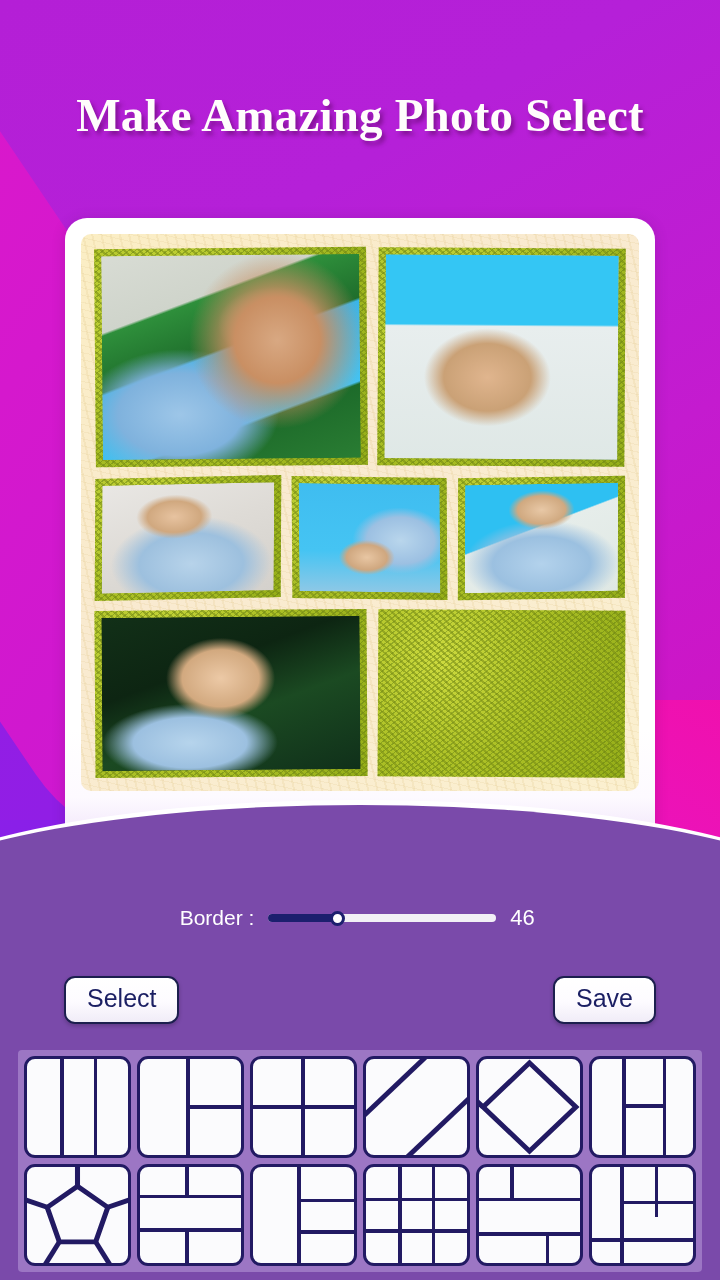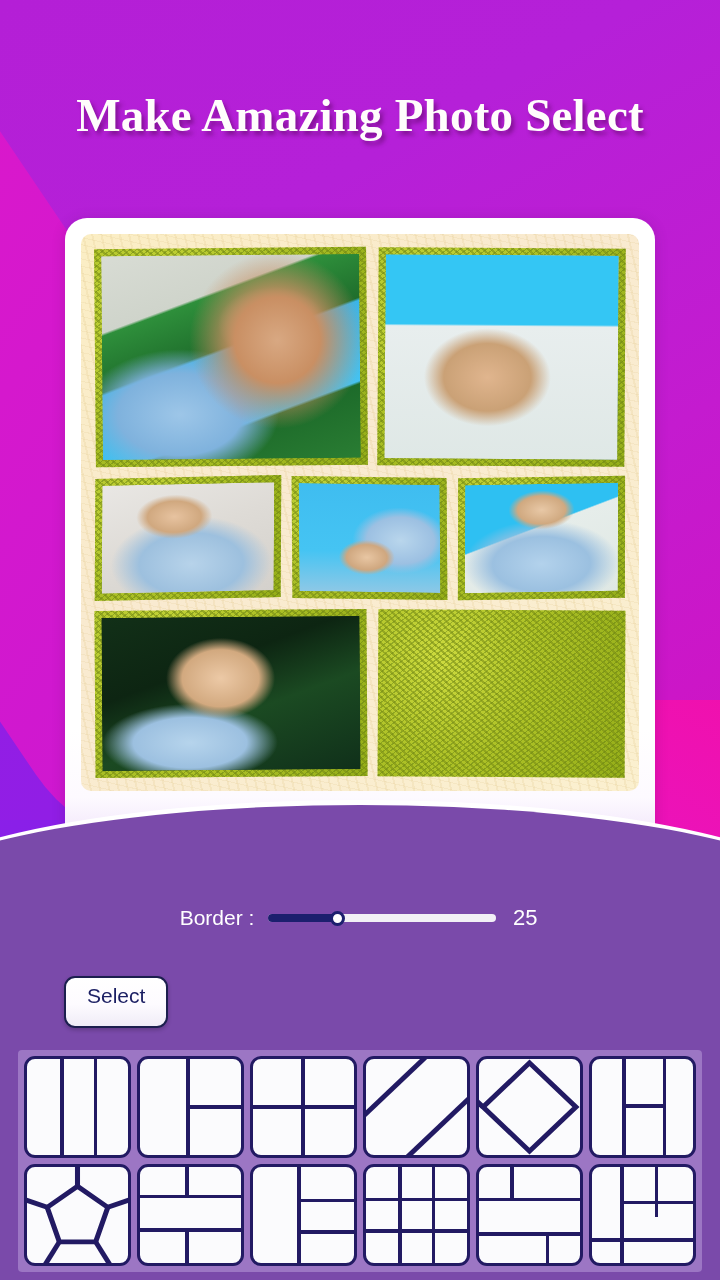--- a/index.html
+++ b/index.html
@@ -167,21 +167,21 @@
     border-top:5px solid #ffffff;
     z-index:8;
   }
   #bottom-inner {
     position:absolute;
     left:120px; bottom:0; width:720px; height:480px;
   }
 
   #border-row {
     position:absolute; top:105px; left:0; width:100%;
-    display:flex; align-items:center; justify-content:center; gap:14px;text-align:center;
+    display:flex; align-items:center; justify-content:center; gap:14px;
   }
   #border-label { color:#fff; font-size:21px; }
   .slider {
     position:relative; width:228px; height:8px;
     background:#f2f0f6; border-radius:4px;
   }
   .slider .fill {
     position:absolute; left:0; top:0; height:100%;
     width:30%; background:#1c1f6e; border-radius:4px 0 0 4px;
   }
@@ -205,22 +205,22 @@
   #btn-row {
     position:absolute; top:176px; left:0; width:100%;
     display:flex; align-items:center; justify-content:space-between;
     padding:0 64px;
   }
   .btn {
     background:linear-gradient(180deg,#ffffff 0%,#fdfbff 55%,#f0ecf7 100%);
     border:2.5px solid #1c1f4e;
     border-radius:11px;
     color:#1b1f63;
-    font-size:21px;
-    padding:7px 21px 19px;
+    font-size:25px;
+    padding:7px 21px 11px;
     line-height:1.05;
     box-shadow:0 2px 4px rgba(0,0,0,0.22);
   }
 
   
   #templates {
     position:absolute;
     left:18px; bottom:8px;
     width:684px; height:222px;
     background:#9c76c4;
@@ -311,26 +311,27 @@
 
 <div id="bottom-panel">
   <div id="bottom-inner">
 
     <div id="border-row">
       <span id="border-label">Border :</span>
       <div class="slider">
         <div class="fill" style="width: 30%;"></div>
         <div class="thumb" style="left: 30%;"></div>
       </div>
-      <span id="border-value">25</span>
+      <span id="border-value">46</span>
     </div>
 
 
     <div id="btn-row">
       <button class="btn">Select</button>
+      <button class="btn">Save</button>
     </div>
 
   </div>
 </div>
 
 <div id="templates">
 
   <div class="tmpl">
     <div class="ln v" style="left:33%"></div>
     <div class="ln v" style="left:66%"></div>

